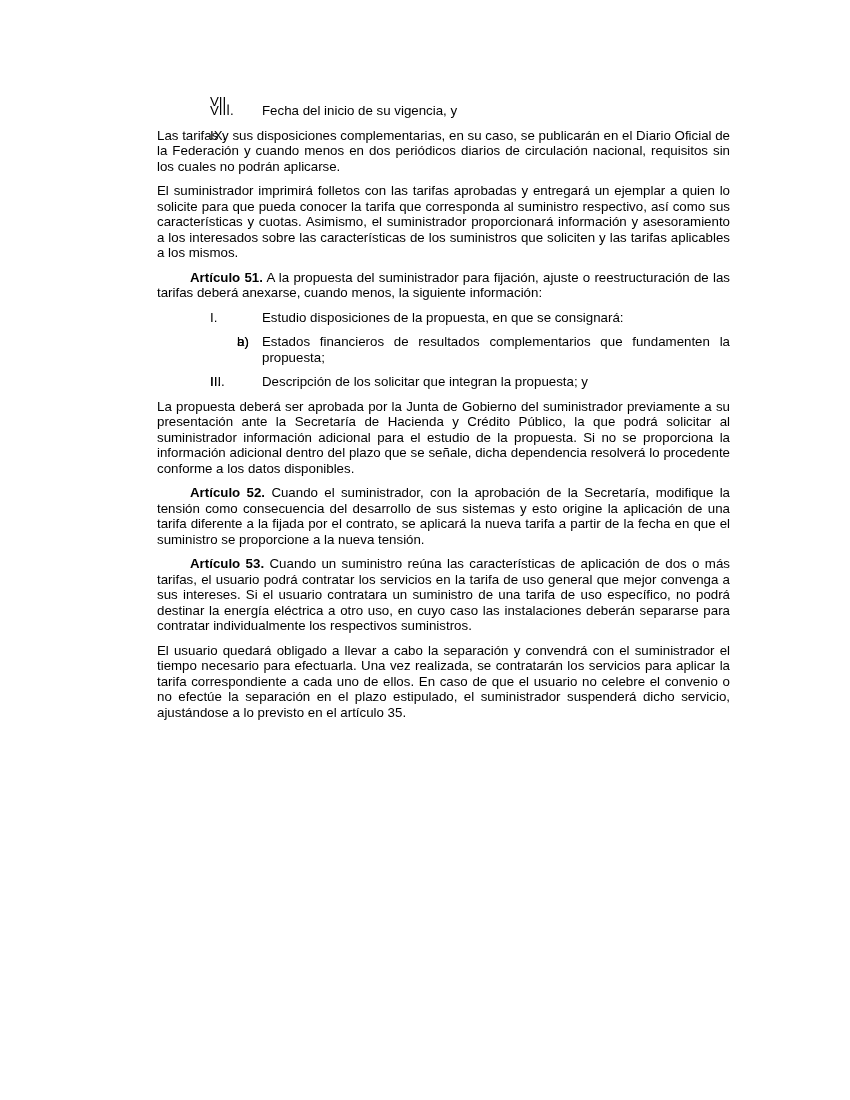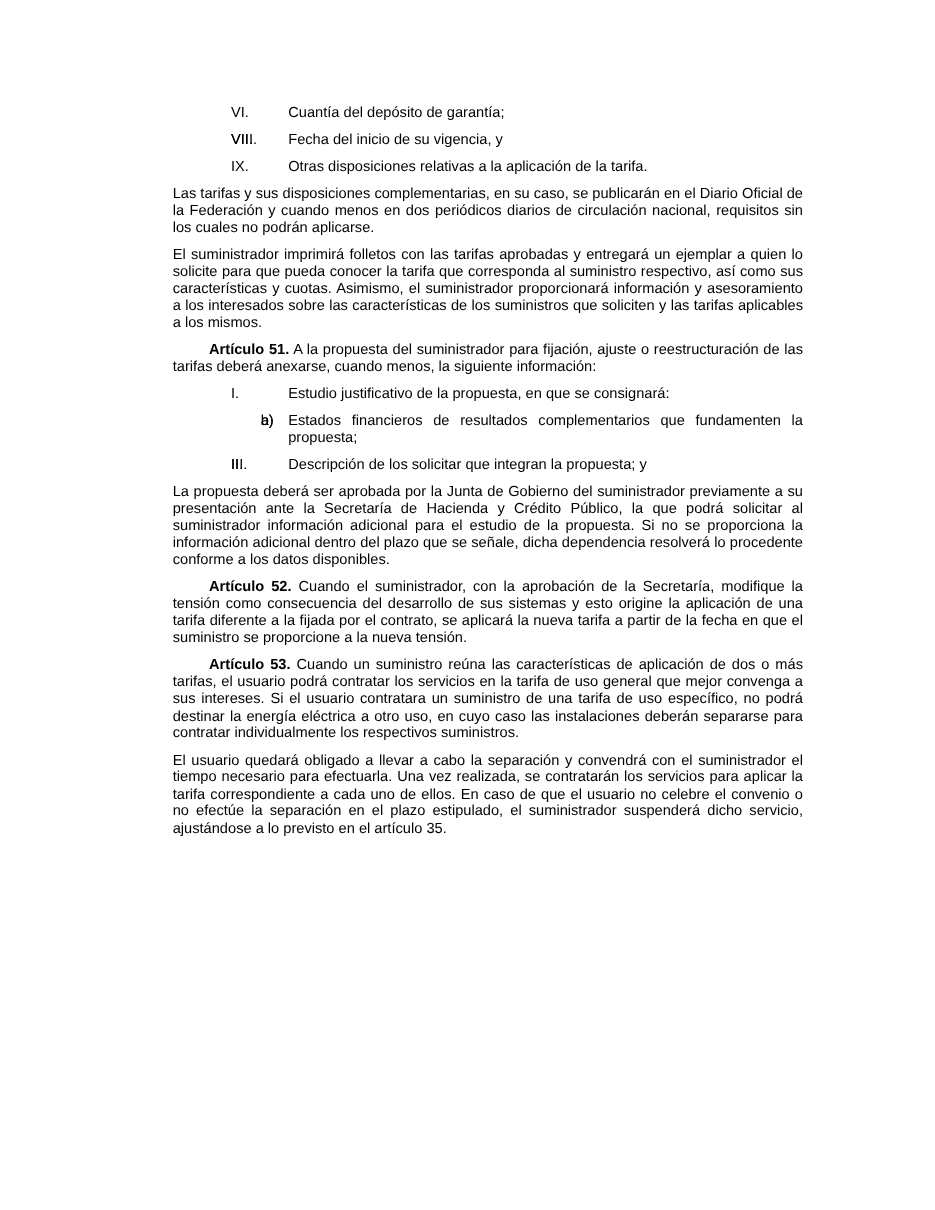--- a/index.html
+++ b/index.html
@@ -37,46 +37,41 @@
   .li.sub > .num { left: 80px; }
   .art-label { font-weight: bold; margin-left: 33px; }
 </style>
 </head>
 <body>
 
 <div class="page">
   <div class="content">
 
     <div class="li">
-      <span class="num">VI.</span>
-      <span>Cuantía del depósito de garantía;</span>
-    </div>
-    <div class="li">
       <span class="num">VII.</span>
     </div>
     <div class="li">
       <span class="num">VIII.</span>
       <span>Fecha del inicio de su vigencia, y</span>
     </div>
     <div class="li">
       <span class="num">IX.</span>
-      <span>Otras disposiciones relativas a la aplicación de la tarifa.</span>
     </div>
 
     <p class="para">Las tarifas y sus disposiciones complementarias, en su caso, se publicarán en el Diario Oficial de la Federación y cuando menos en dos periódicos diarios de circulación nacional, requisitos sin los cuales no podrán aplicarse.</p>
     <p class="para">El suministrador imprimirá folletos con las tarifas aprobadas y entregará un ejemplar a quien lo solicite para que pueda conocer la tarifa que corresponda al suministro respectivo, así como sus características y cuotas. Asimismo, el suministrador proporcionará información y asesoramiento a los interesados sobre las características de los suministros que soliciten y las tarifas aplicables a los mismos.</p>
 
     <p class="para">
       <span class="art-label">Artículo 51.</span>
       <span>A la propuesta del suministrador para fijación, ajuste o reestructuración de las tarifas deberá anexarse, cuando menos, la siguiente información:</span>
     </p>
 
     <div class="li">
       <span class="num">I.</span>
-      <span>Estudio justificativo de la propuesta, en que se consignará:</span>
+      <span>Estudio disposiciones de la propuesta, en que se consignará:</span>
     </div>
     <div class="li sub">
       <span class="num">a)</span>
     </div>
     <div class="li sub">
       <span class="num">b)</span>
       <span>Estados financieros de resultados complementarios que fundamenten la propuesta;</span>
     </div>
     <div class="li">
       <span class="num">II.</span>

